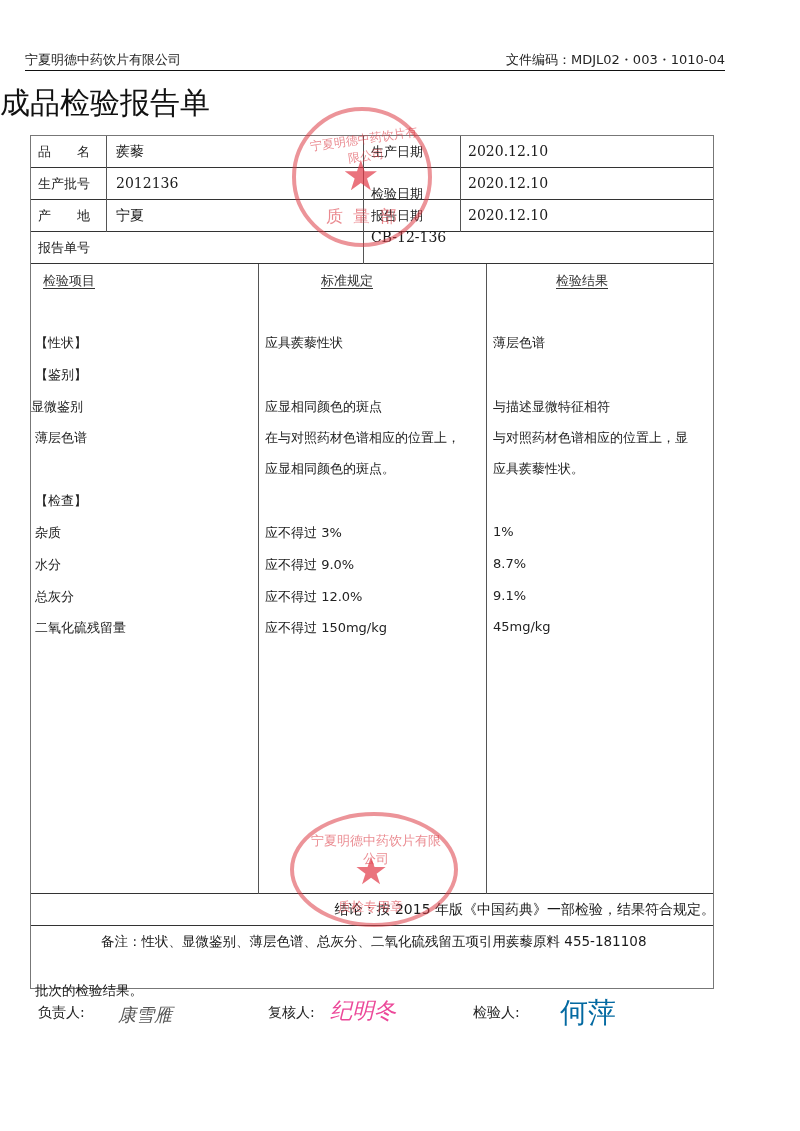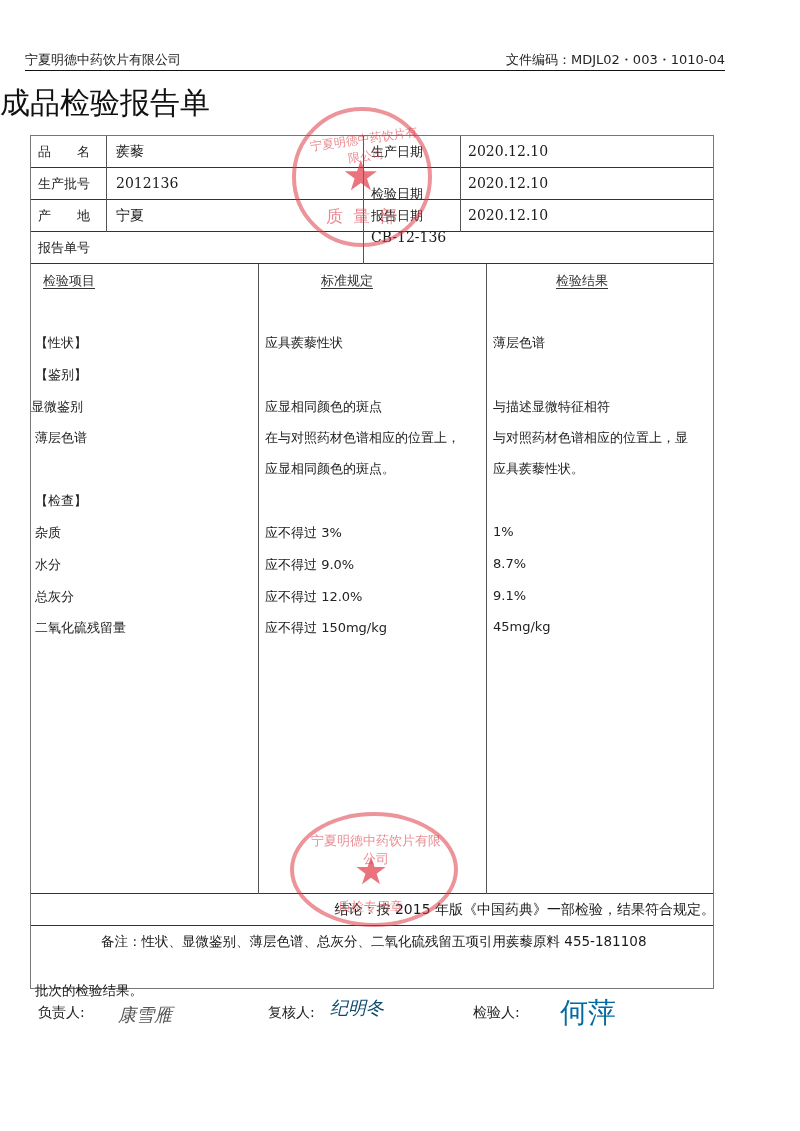--- a/index.html
+++ b/index.html
@@ -132,15 +132,15 @@
 
 <div class="stamp" style="left:290px; top:812px; width:168px; height:115px;">
   <div class="stamp-text" style="left:14px; top:16px; width:136px; text-align:center; font-size:13px;">宁夏明德中药饮片有限公司</div>
   <div class="stamp-star" style="left:60px; top:36px; font-size:38px;">★</div>
   <div class="stamp-text" style="left:44px; top:82px; font-size:13px;">质检专用章</div>
 </div>
 
 <div class="sig-label" style="left:38px;">负责人:</div>
 <div class="sig" style="left:118px; top:1003px; font-size:18px; color:#555;">康雪雁</div>
 <div class="sig-label" style="left:268px;">复核人:</div>
-<div class="sig" style="left:330px; top:996px; font-size:18px; color:#0c4a6e;font-family:Liberation Serif, serif;">纪明冬</div>
+<div class="sig" style="left:330px; top:996px; font-size:22px; color:#ec4899;font-family:Liberation Serif, serif;">纪明冬</div>
 <div class="sig-label" style="left:473px;">检验人:</div>
 <div class="sig" style="left:560px; top:994px; font-size:28px; color:#0369a1; font-style:normal;">何萍</div>
 
 </body></html>

